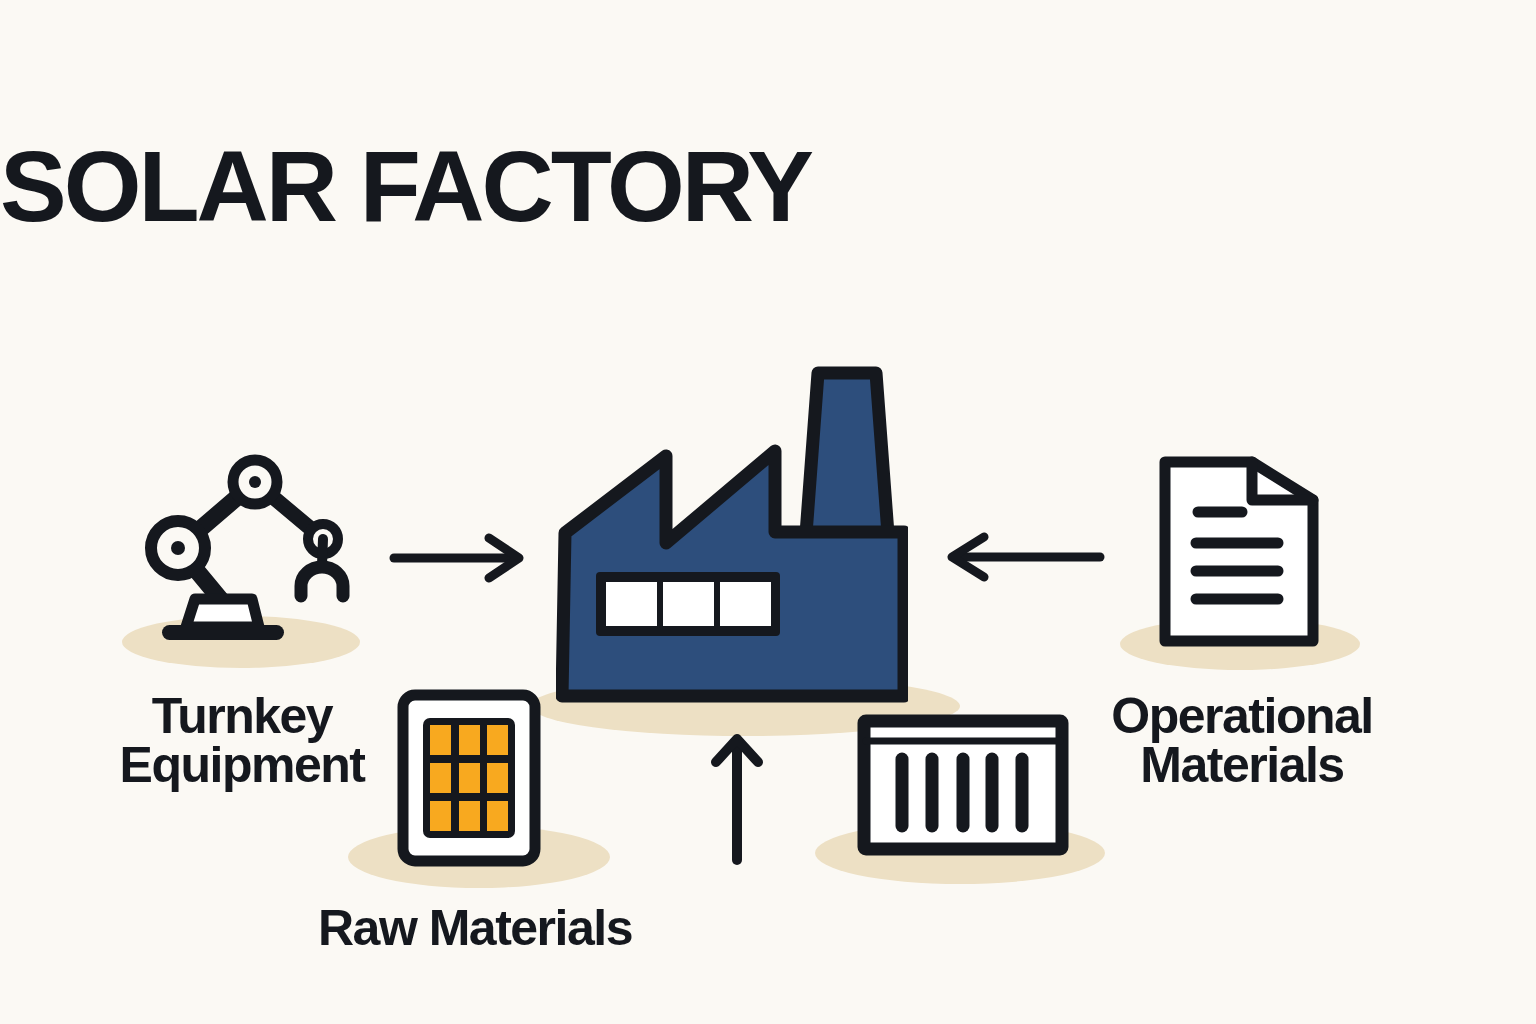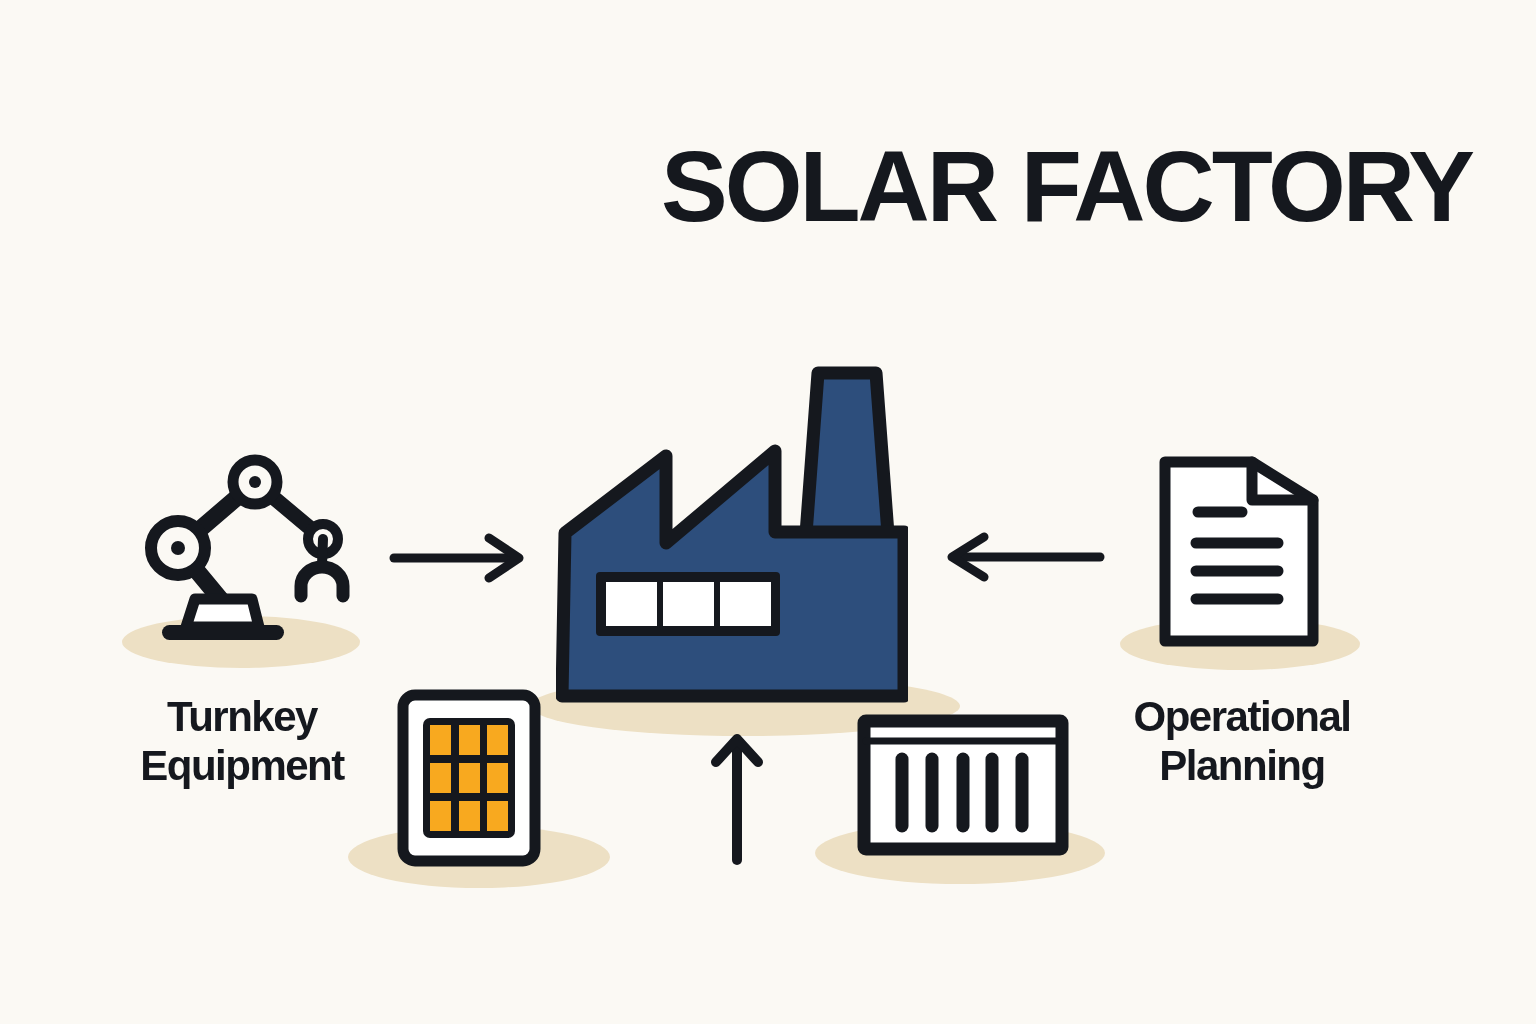--- a/index.html
+++ b/index.html
@@ -5,40 +5,40 @@
   html,body{margin:0;padding:0;}
   .canvas{
     position:relative;
     width:1536px;height:1024px;
     background:var(--bg);
     overflow:hidden;
     font-family:"Liberation Sans", sans-serif;
   }
   .title{
     position:absolute;left:0;top:138px;width:1472px;
-    text-align:right;
+    text-align:left;
     color:var(--ink);
     font-weight:bold;
     font-size:100px;
     line-height:97px;
     letter-spacing:-3px;
   }
   .shadow{
     position:absolute;
     background:var(--beige);
     border-radius:50%;
     z-index:1;
   }
   .icon,.arrow{position:absolute;z-index:2;}
   .label{
     position:absolute;z-index:2;
     text-align:center;
     color:var(--ink);
     font-weight:bold;
-    font-size:42px;
+    font-size:50px;
     line-height:49px;
     letter-spacing:-1.5px;
   }
   
   .st   {stroke:var(--ink);fill:none;stroke-linecap:round;stroke-linejoin:round;}
   .f-ink{fill:var(--ink);}
   .f-bg {fill:var(--bg);}
   .f-w  {fill:var(--white);}
   .f-bl {fill:var(--blue);stroke:var(--ink);stroke-linejoin:round;}
   .f-or {fill:var(--orange);}
@@ -126,17 +126,18 @@
     <polyline class="st" points="44,6 12,26 44,46" stroke-width="9"></polyline>
   </svg>
 
   <svg class="arrow" style="left:710px;top:728px;" width="54" height="140" viewBox="0 0 54 140">
     <line class="st" x1="27" y1="12" x2="27" y2="132" stroke-width="10"></line>
     <polyline class="st" points="6,34 27,11 48,34" stroke-width="10"></polyline>
   </svg>
 
   <div class="label" style="left:82px;top:692px;width:320px;">Turnkey Equipment</div>
 
-  <div class="label" style="left:1082px;top:692px;width:320px;">Operational Planning</div>
+  <div class="label" style="left:1082px;top:692px;width:320px;">Operational Materials</div>
 
+  <div class="label" style="left:295px;top:904px;width:360px;">Raw Materials</div>
 
 
 </div>
 
 </body></html>

